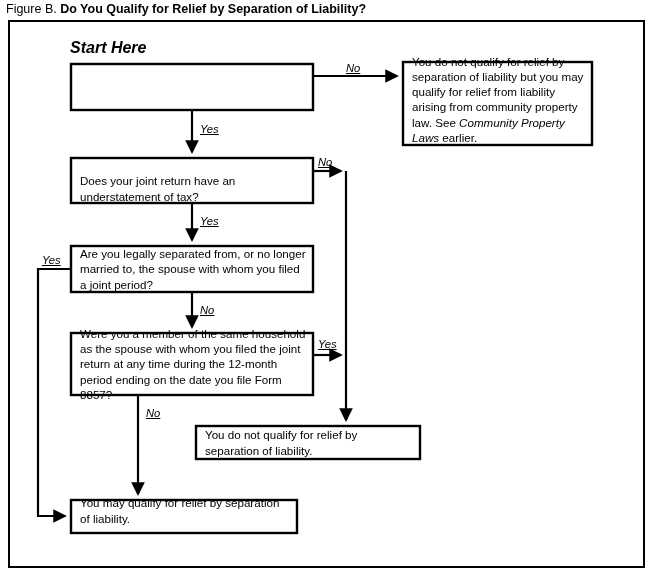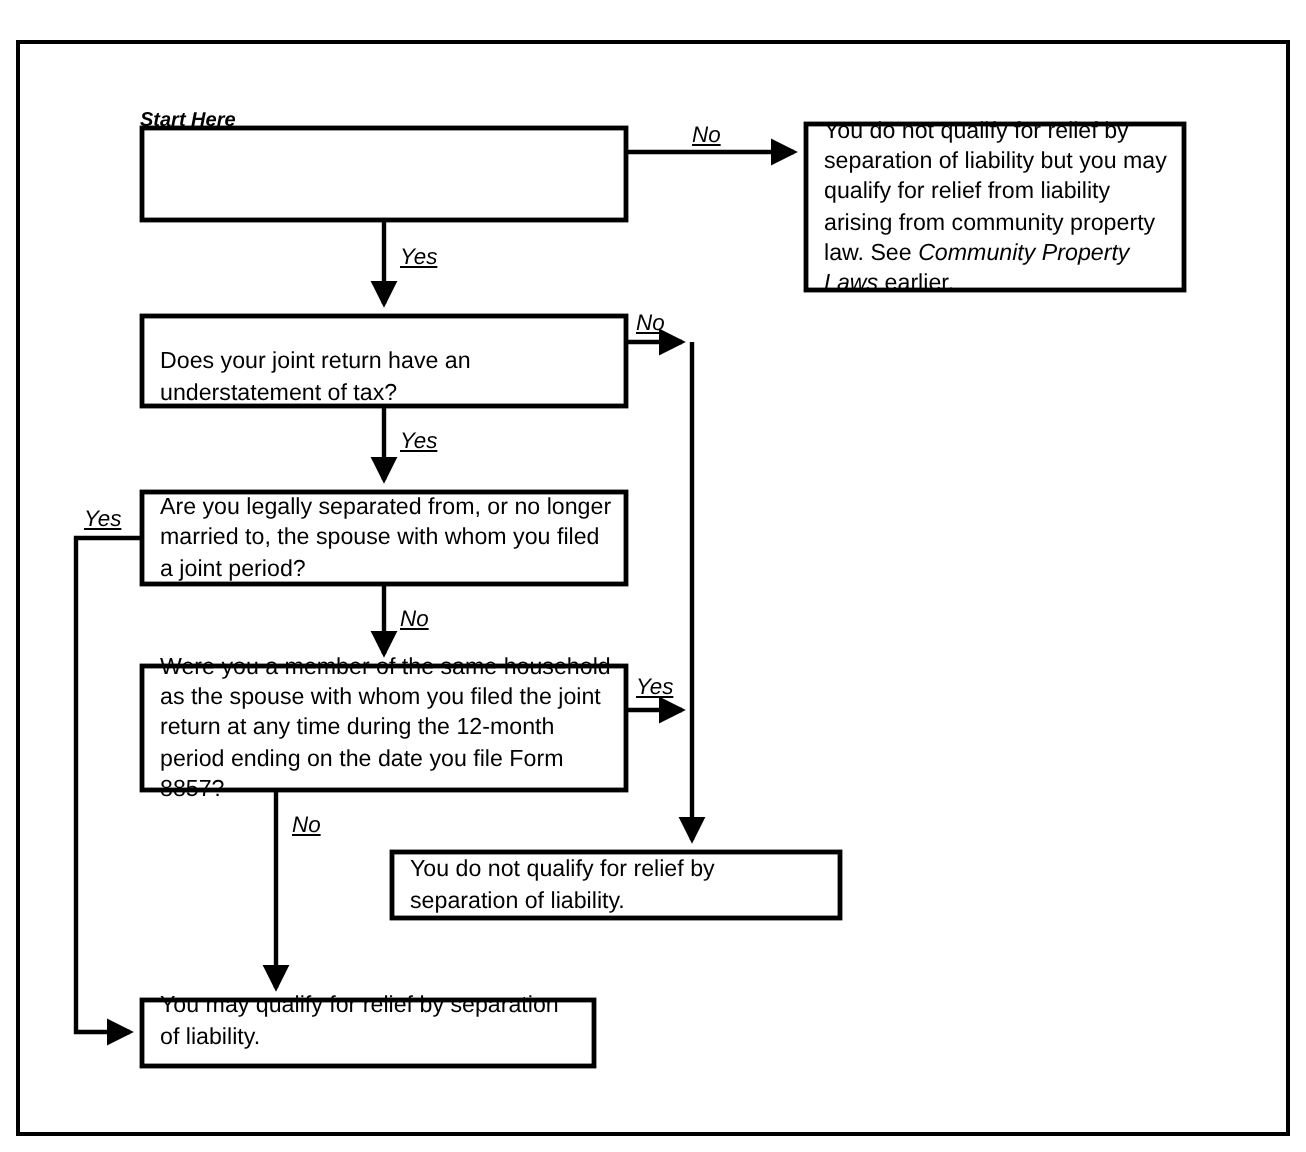--- a/index.html
+++ b/index.html
@@ -50,32 +50,35 @@
   .edge-label{
     position:absolute;
     font-size:11.2px;
     font-style:italic;
     line-height:12px;
     white-space:nowrap;
     text-decoration:underline;
   }
   .start-label{
     position:absolute;
-    font-size:10px;
+    font-size:16px;
     font-style:italic;
     font-weight:700;
     white-space:nowrap;
-    margin-top:16px;
   }
 </style>
 </head>
 <body>
 
 <div id="figure-root">
 
+  <div class="fig-title">
+    <span class="lead">Figure B.</span>
+    <span class="strong">Do You Qualify for Relief by Separation of Liability?</span>
+  </div>
 
   <div class="fig-frame"></div>
 
   <svg class="flow" viewBox="0 0 653 576">
     <defs>
       <marker id="arrow" viewBox="0 0 10 10" refX="8.6" refY="5" markerWidth="6.2" markerHeight="6.2" orient="auto-start-reverse">
         <path d="M 0 0 L 10 5 L 0 10 z" fill="#000"></path>
       </marker>
     </defs>
 
@@ -102,21 +105,21 @@
     <path class="conn" d="M 313 355 L 341 355" marker-end="url(#arrow)"></path>
 
     <path class="conn" d="M 346 171 L 346 420" marker-end="url(#arrow)"></path>
 
     <path class="conn" d="M 138 395 L 138 494" marker-end="url(#arrow)"></path>
   </svg>
 
   <div class="start-label" style="left:70px;top:39px;">Start Here</div>
 
 
-  <div class="nodebox" style="left:403px;top:62px;width:189px;height:83px;">
+  <div class="nodebox" style="left:403px;top:62px;width:189px;height:83px;align-items:flex-end;">
     <div class="txt">
       <span>You do not qualify for relief by separation of liability but you may qualify for relief from liability arising from community property law. See </span><span class="ital">Community Property Laws</span><span> earlier.</span>
     </div>
   </div>
 
   <div class="nodebox" style="left:71px;top:158px;width:242px;height:61px;">
     <div class="txt">Does your joint return have an understatement of tax?</div>
   </div>
 
   <div class="nodebox" style="left:71px;top:246px;width:242px;height:46px;">

